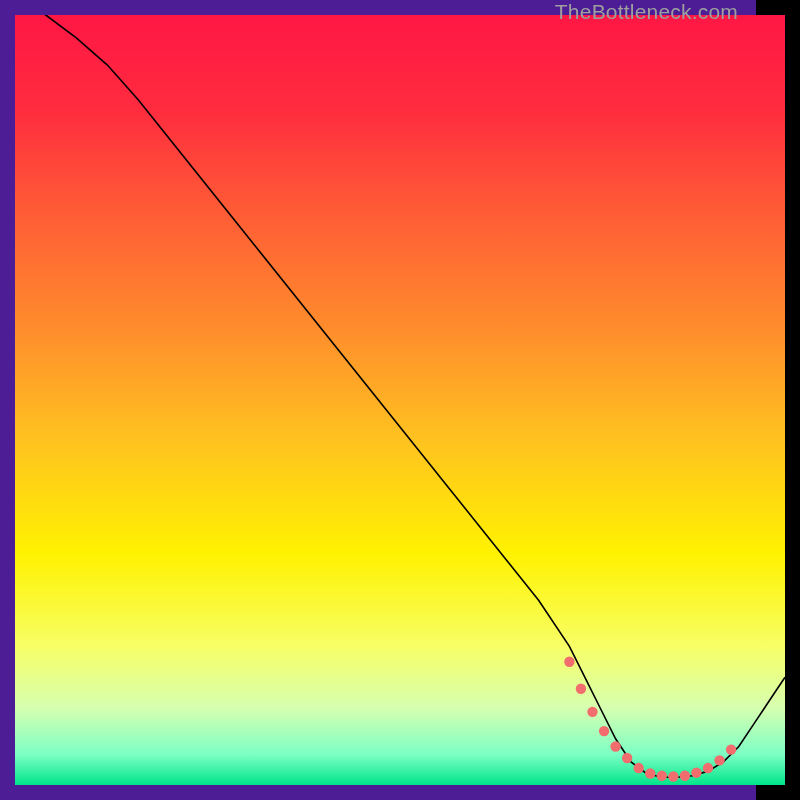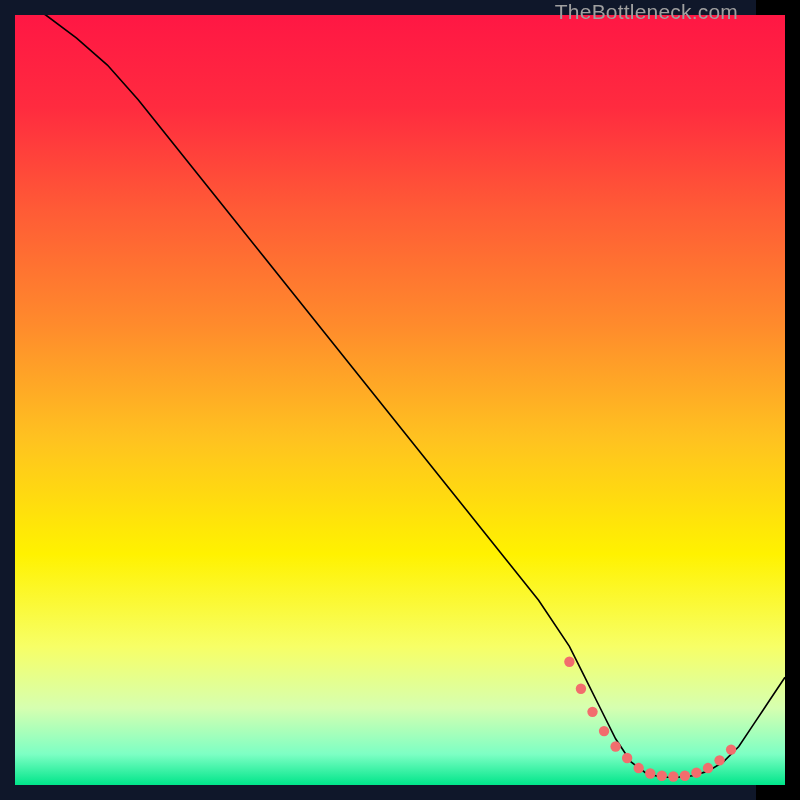--- a/index.html
+++ b/index.html
@@ -10,21 +10,21 @@
     height: 800px;
     position: relative;
     font-family: Arial, Helvetica, sans-serif;
   }
   .frame {
     position: absolute;
     left: 0;
     top: 0;
     width: 756px;
     height: 800px;
-    background: #0f172a;
+    background: #4c1d95;
   }
   .plot {
     position: absolute;
     left: 15px;
     top: 15px;
     width: 770px;
     height: 770px;
   }
   .watermark {
     position: absolute;

